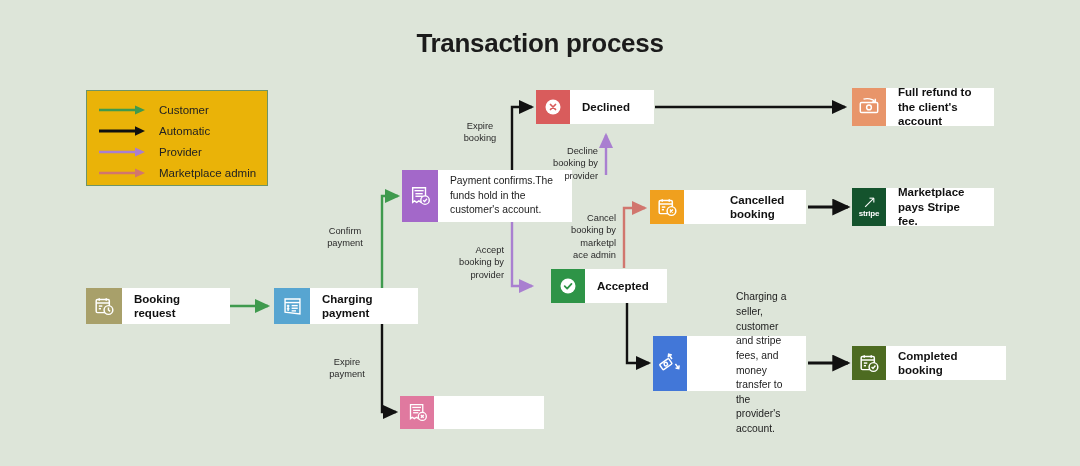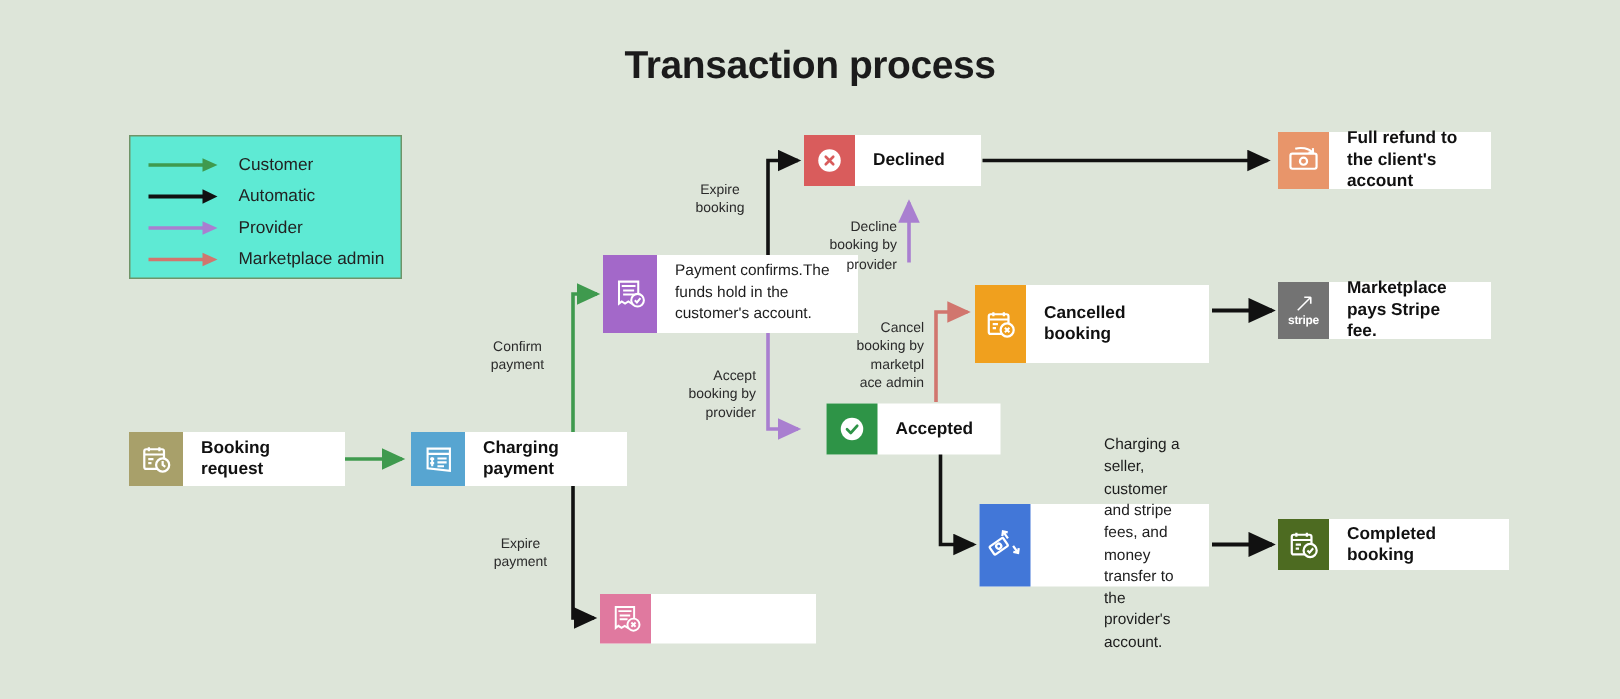--- a/index.html
+++ b/index.html
@@ -17,21 +17,21 @@
   .title{
     position:absolute;left:0;top:28px;width:1080px;
     text-align:center;
     font-size:26px;font-weight:bold;color:#1b1b1b;
     letter-spacing:-0.3px;
   }
 
   
   .legend{
     position:absolute;left:86px;top:90px;width:182px;height:96px;
-    background:#5eead4;border:1.5px solid #6e9468;
+    background:#eab308;border:1.5px solid #6e9468;
     box-sizing:border-box;
     padding:8px 10px 6px 10px;
   }
   .legend-row{display:flex;align-items:center;height:21px;}
   .legend-swatch{width:52px;height:12px;flex:0 0 52px;position:relative;}
   .legend-swatch svg{position:absolute;left:0;top:0;}
   .legend-label{font-size:11.5px;color:#222;margin-left:10px;white-space:nowrap;}
 
   
   .node{
@@ -236,40 +236,40 @@
         <circle cx="12" cy="12.5" r="2.6"></circle>
         <path d="M6,3.5 C10,2.2 16,3 18.5,6.2" stroke-width="1.5"></path>
         <path d="M18.8,3 L19,6.4 L15.6,6.2" stroke-width="1.5"></path>
       </svg>
     </div>
     <div class="body">
         <span class="label">Full refund to the client's account</span>
       </div>
   </div>
 
-  <div class="node" style="left:650px;top:190px;width:156px;height:52px;">
+  <div class="node" style="left:650px;top:190px;width:156px;height:34px;gap:34px;">
     <div class="icon" style="width:34px;background:#f0a01e;">
       <svg width="21" height="21" viewBox="0 0 24 24" fill="none" stroke="#fff" stroke-width="1.7">
         <rect x="2.5" y="4" width="15" height="15" rx="1.5"></rect>
         <path d="M2.5,8 L17.5,8"></path>
           <path d="M6,2.5 L6,5.5"></path>
           <path d="M14,2.5 L14,5.5"></path>
         <path d="M5.5,11.5 L9.5,11.5"></path>
           <path d="M5.5,14.5 L8,14.5"></path>
         <circle cx="16.5" cy="16" r="5" fill="#f0a01e"></circle>
         <path d="M14.8,14.3 L18.2,17.7 M18.2,14.3 L14.8,17.7" stroke-width="1.6"></path>
       </svg>
     </div>
     <div class="body">
         <span class="label">Cancelled booking</span>
       </div>
   </div>
 
   <div class="node" style="left:852px;top:188px;width:142px;height:38px;">
-    <div class="icon" style="width:34px;background:#737373;flex-direction:column;">
+    <div class="icon" style="width:34px;background:#14532d;flex-direction:column;">
       <svg width="13" height="13" viewBox="0 0 24 24" fill="none" stroke="#fff" stroke-width="2">
         <path d="M4,20 L20,4"></path>
           <path d="M20,4 L12,4"></path>
           <path d="M20,4 L20,12"></path>
       </svg>
       <span class="stripe-word">stripe</span>
     </div>
     <div class="body">
         <span class="label">Marketplace pays Stripe fee.</span>
       </div>

